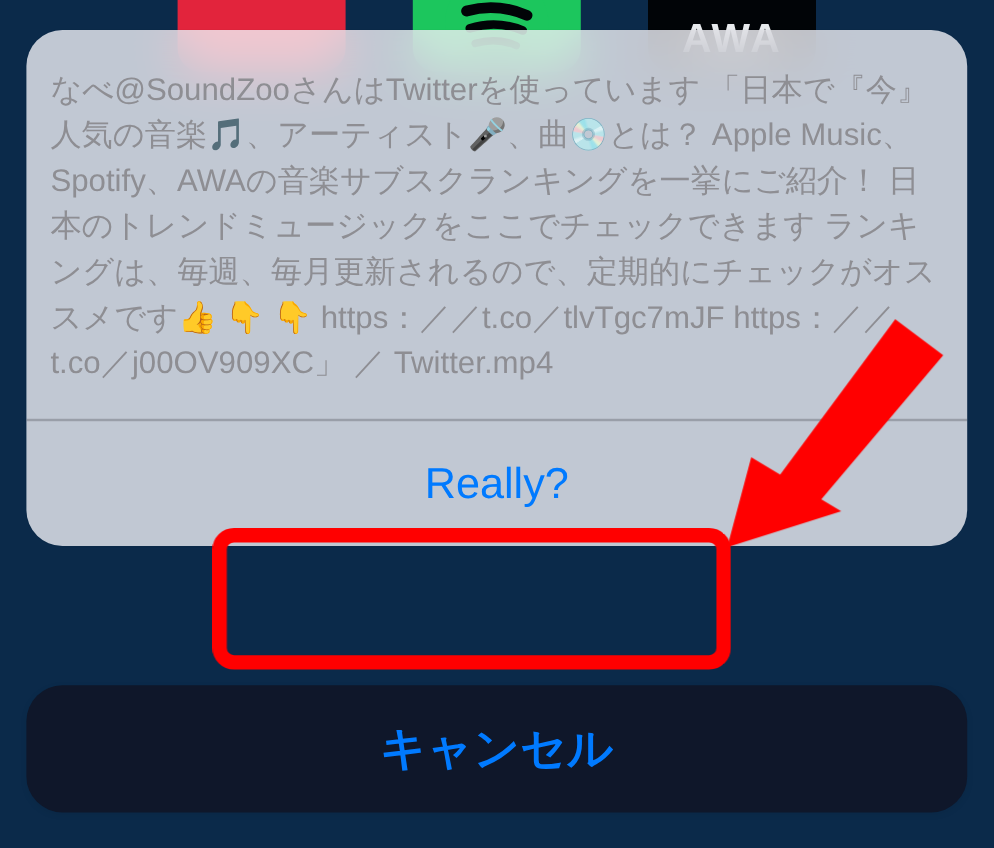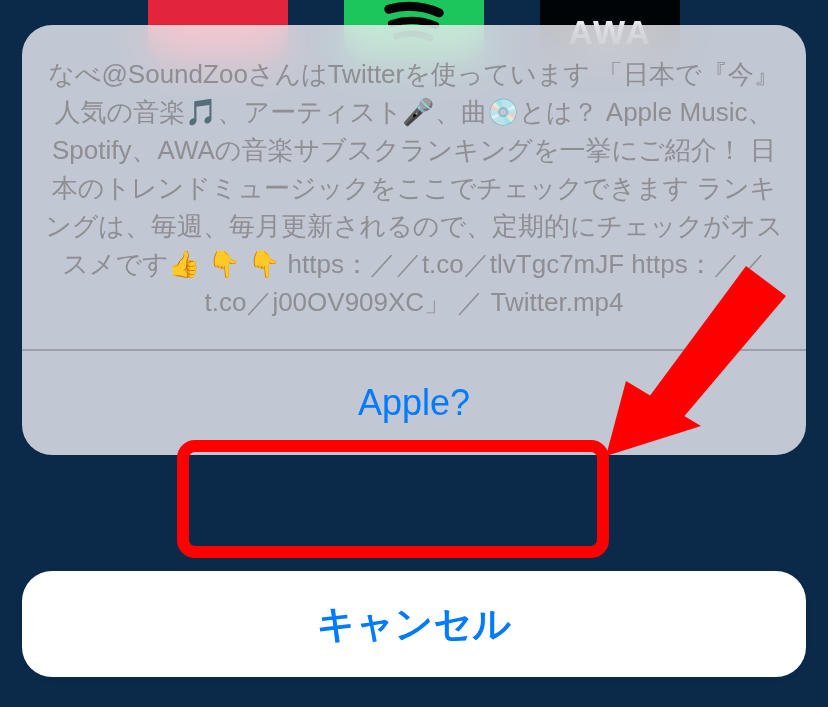--- a/index.html
+++ b/index.html
@@ -64,21 +64,20 @@
       border-radius: 30px;
       background: rgba(245,245,250,0.78);
       backdrop-filter: blur(20px);
       overflow: hidden;
       box-shadow: 0 0 0 1px rgba(0,0,0,0.02);
       z-index: 2;
     }
 
     .sheet-message {
       padding: 30px 20px 28px 20px;
-      text-align: center;
       color: #8e8e93;
       font-size: 26px;
       line-height: 38px;
     }
 
     .separator {
       height: 1px;
       background: rgba(60,60,67,0.29);
       width: 100%;
     }
@@ -96,21 +95,21 @@
     }
 
     
     .cancel {
       position: absolute;
       left: 22px;
       right: 22px;
       top: 571px;
       height: 106px;
       border-radius: 30px;
-      background: #ffffff;
+      background: #0f172a;
       display: flex;
       align-items: center;
       justify-content: center;
       color: #007aff;
       font-size: 38px;
       font-weight: 600;
       cursor: pointer;
       box-shadow: 0 2px 6px rgba(0,0,0,0.06);
       z-index: 2;
     }
@@ -159,21 +158,21 @@
 
 <div class="sheet">
   <div class="sheet-message">なべ@SoundZooさんはTwitterを使っています 「日本で『今』人気の音楽🎵、アーティスト🎤、曲💿とは？ Apple Music、Spotify、AWAの音楽サブスクランキングを一挙にご紹介！ 日本のトレンドミュージックをここでチェックできます ランキングは、毎週、毎月更新されるので、定期的にチェックがオススメです👍 👇 👇 https：／／t.co／tlvTgc7mJF https：／／t.co／j00OV909XC」 ／ Twitter.mp4</div>
 
   <div class="separator"></div>
 
 
   <div class="separator"></div>
 
   <div class="sheet-option">
-    <span>Apple?</span>
+    <span>Really?</span>
   </div>
 </div>
 
 <div class="cancel">
   <span>キャンセル</span>
 </div>
 
 <div class="highlight"></div>
 
 <svg class="arrow" viewBox="0 0 190 190">

